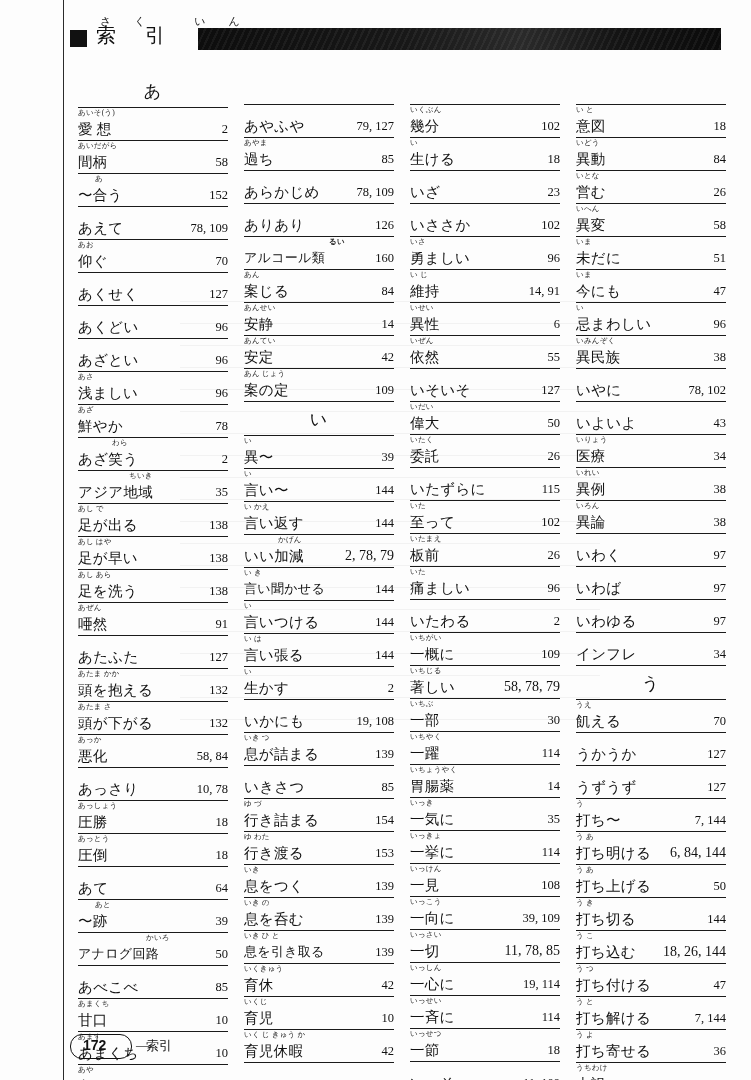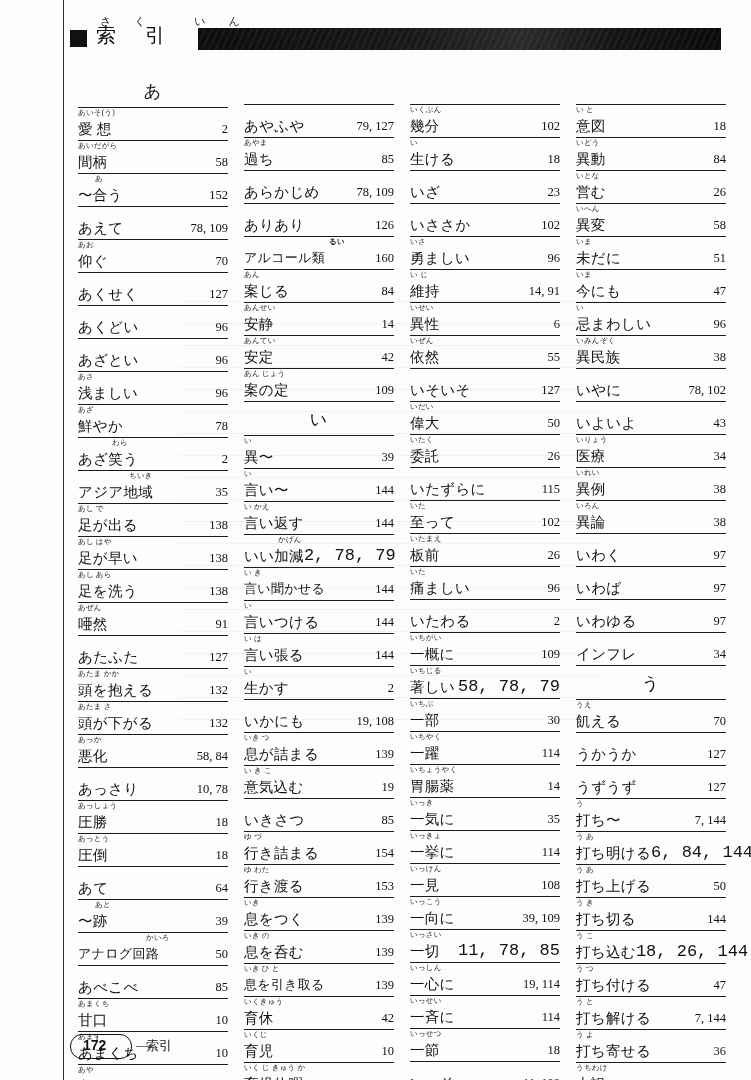--- a/index.html
+++ b/index.html
@@ -115,22 +115,21 @@
     font-size: 13px;
   }
   .entry .page-no {
     font-size: 12.5px;
     line-height: 16px;
     white-space: nowrap;
     padding-bottom: 2px;
     font-family: "Liberation Serif", serif;
   }
   .entry .page-no.sm {
-    font-size: 17px;
-    font-family: Liberation Mono, monospace;
+    font-size: 14px;
   }
   .ruby {
     position: absolute;
     top: 1px;
     left: 0;
     font-size: 7.5px;
     line-height: 8px;
     letter-spacing: 0.2px;
     color: #1b1b1b;
     white-space: nowrap;
@@ -435,25 +434,20 @@
           <div class="entry">
             <span class="term">いかにも</span>
             <span class="page-no">19, 108</span>
           </div>
           <div class="entry">
             <div class="ruby r1">いき    つ</div>
             <span class="term">息が詰まる</span>
             <span class="page-no">139</span>
           </div>
           <div class="entry">
-            <div class="ruby r1">い き こ</div>
-            <span class="term">意気込む</span>
-            <span class="page-no">19</span>
-          </div>
-          <div class="entry">
             <span class="term">いきさつ</span>
             <span class="page-no">85</span>
           </div>
           <div class="entry">
             <div class="ruby r1">ゆ    づ</div>
             <span class="term">行き詰まる</span>
             <span class="page-no">154</span>
           </div>
           <div class="entry">
             <div class="ruby r1">ゆ    わた</div>

